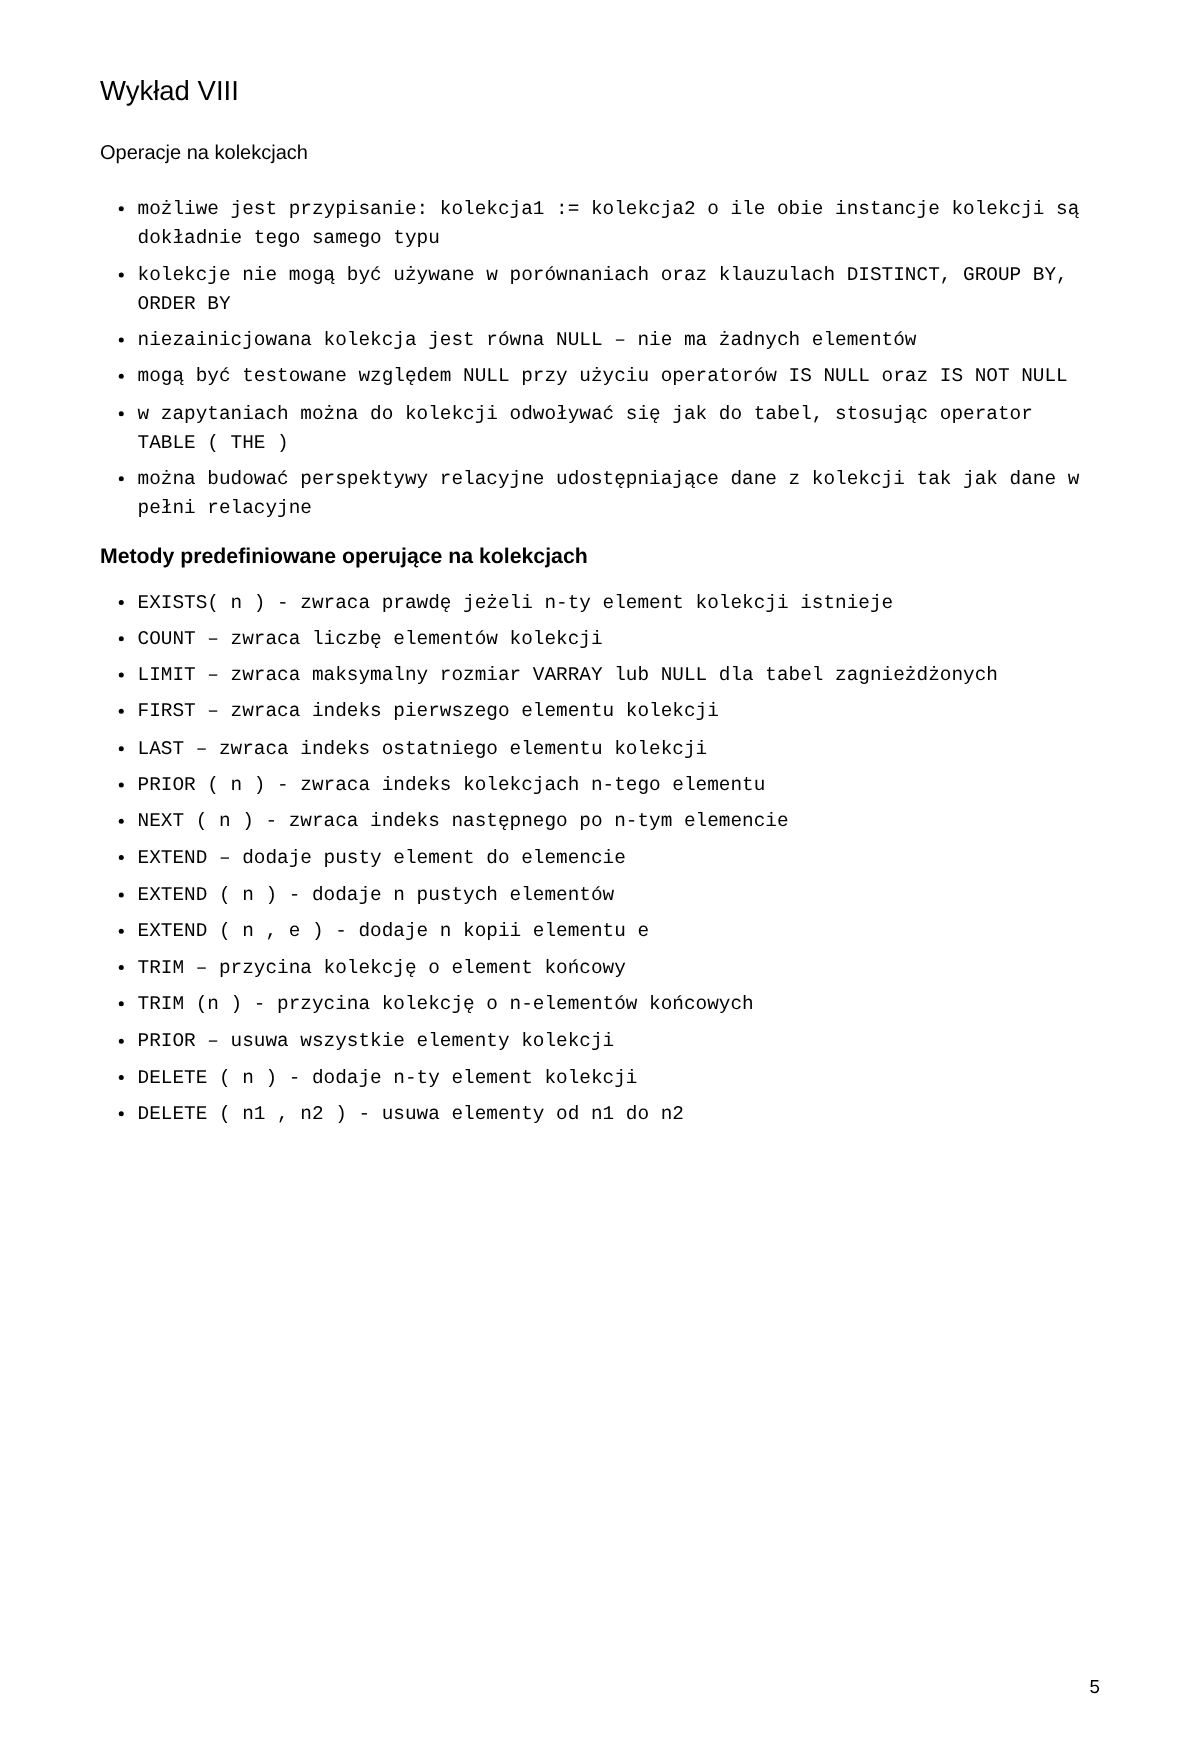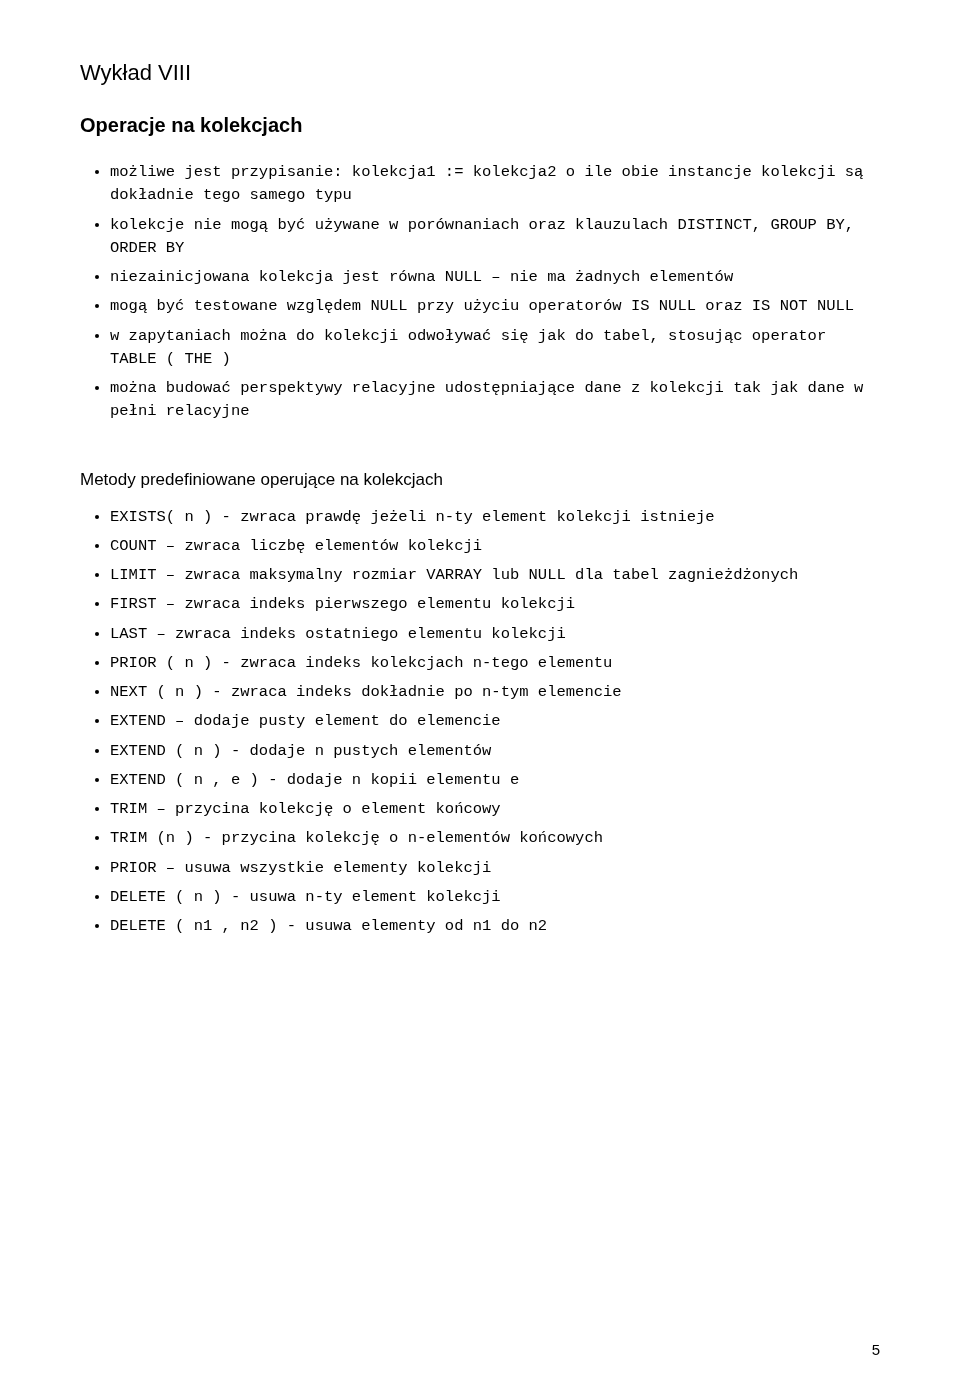--- a/index.html
+++ b/index.html
@@ -20,42 +20,42 @@
     }
 
     h1 {
       font-size: 22px;
       font-weight: normal;
       margin-bottom: 28px;
       font-family: Arial, sans-serif;
     }
 
     .subtitle {
-      font-size: 20px;
-      font-weight: bold;
+      font-size: 16px;
+      font-weight: normal;
       margin-bottom: 24px;
       font-family: Arial, sans-serif;
     }
 
     ul {
       margin-left: 30px;
       margin-bottom: 12px;
     }
 
     ul li {
       margin-bottom: 6px;
       line-height: 1.5;
       font-family: Liberation Mono, monospace;
       font-size: 15.5px;
     }
 
     .section-heading {
       font-size: 17px;
-      font-weight: normal;
-      margin-top: 46px;
+      font-weight: bold;
+      margin-top: 16px;
       margin-bottom: 16px;
       font-family: Arial, sans-serif;
     }
 
     .page-number {
       position: absolute;
       bottom: 40px;
       right: 80px;
       font-size: 15px;
       font-family: Arial, sans-serif;
@@ -79,24 +79,24 @@
 
 <p class="section-heading">Metody predefiniowane operujące na kolekcjach</p>
 
 <ul>
   <li>EXISTS( n ) - zwraca prawdę jeżeli n-ty element kolekcji istnieje</li>
   <li>COUNT – zwraca liczbę elementów kolekcji</li>
   <li>LIMIT – zwraca maksymalny rozmiar VARRAY lub NULL dla tabel zagnieżdżonych</li>
   <li>FIRST – zwraca indeks pierwszego elementu kolekcji</li>
   <li>LAST – zwraca indeks ostatniego elementu kolekcji</li>
   <li>PRIOR ( n ) - zwraca indeks kolekcjach n-tego elementu</li>
-  <li>NEXT ( n ) - zwraca indeks dokładnie po n-tym elemencie</li>
+  <li>NEXT ( n ) - zwraca indeks następnego po n-tym elemencie</li>
   <li>EXTEND – dodaje pusty element do elemencie</li>
   <li>EXTEND ( n ) - dodaje n pustych elementów</li>
   <li>EXTEND ( n , e ) - dodaje n kopii elementu e</li>
   <li>TRIM – przycina kolekcję o element końcowy</li>
   <li>TRIM (n ) - przycina kolekcję o n-elementów końcowych</li>
   <li>PRIOR – usuwa wszystkie elementy kolekcji</li>
-  <li>DELETE ( n ) - usuwa n-ty element kolekcji</li>
+  <li>DELETE ( n ) - dodaje n-ty element kolekcji</li>
   <li>DELETE ( n1 , n2 ) - usuwa elementy od n1 do n2</li>
 </ul>
 
 <div class="page-number">5</div>
 
 </body></html>

